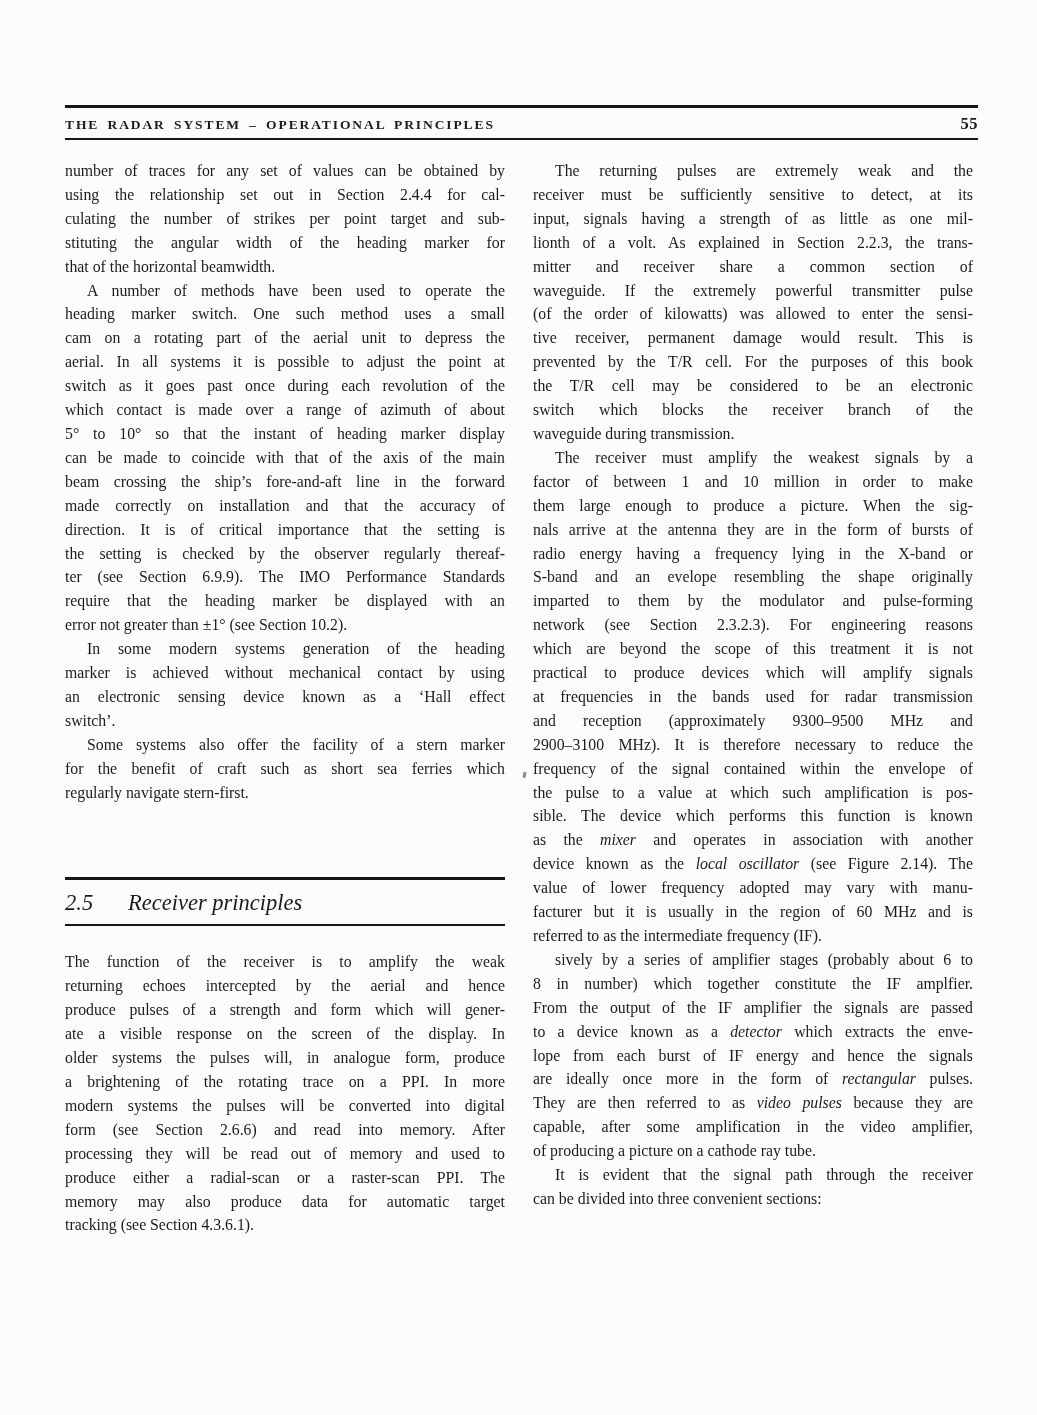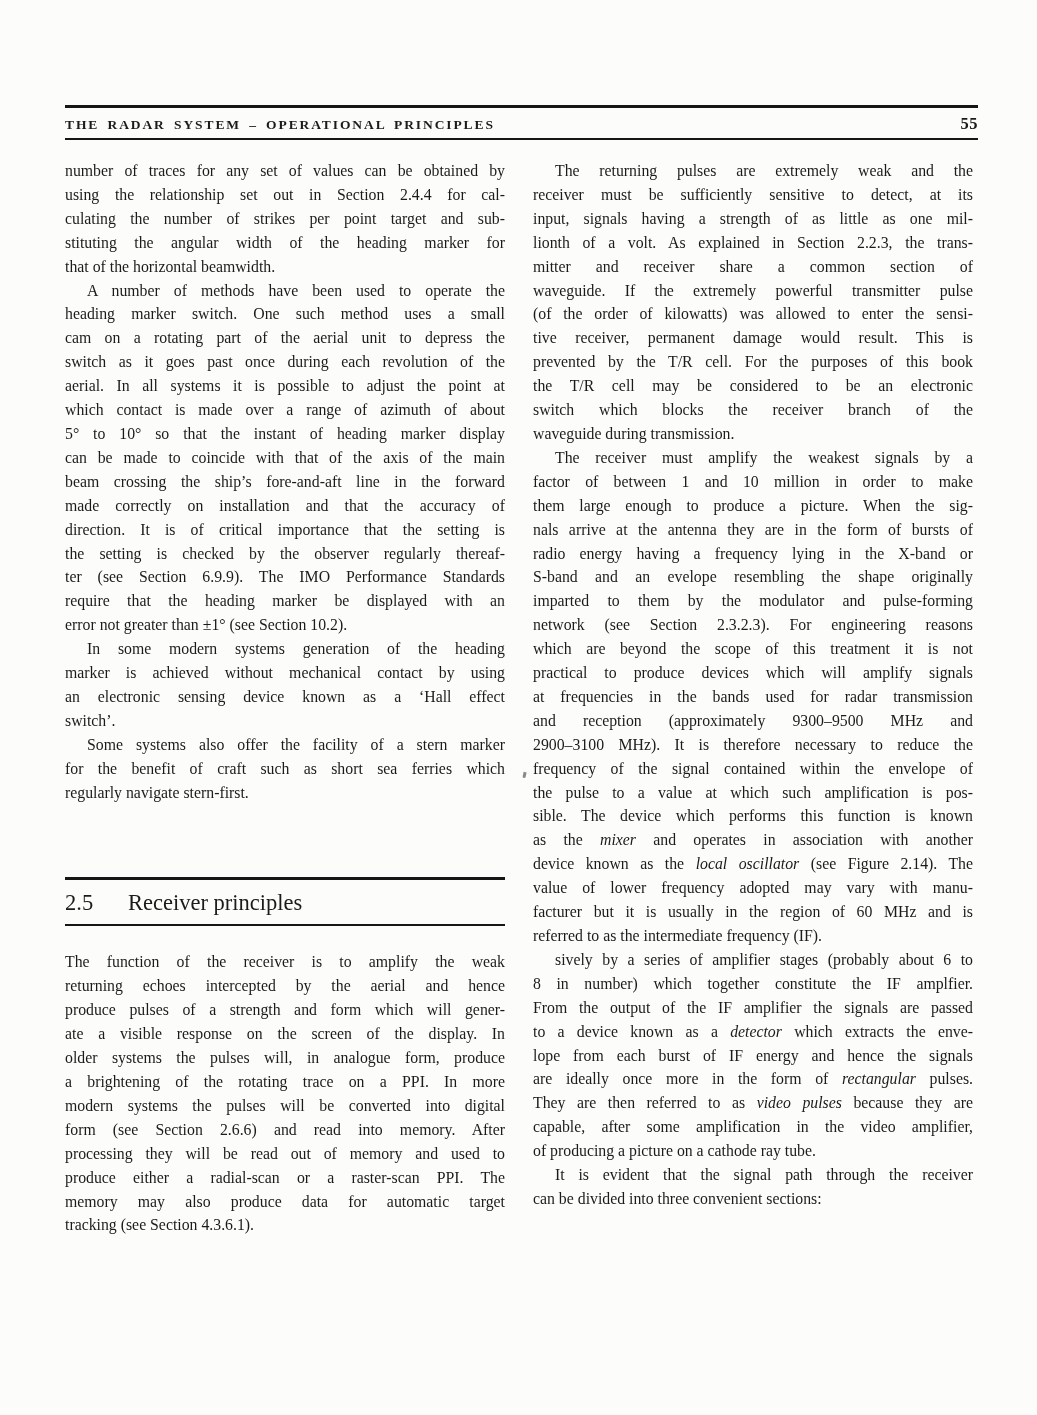--- a/index.html
+++ b/index.html
@@ -28,21 +28,21 @@
   .para { margin:0; }
   .line { text-align:justify; text-align-last:justify; }
   .line.last { text-align-last:left; }
   .para.indent > .line:first-child { text-indent:22px; }
   .line i { font-style:italic; }
   .heading-block {
     margin:73px 0 24px 0;
     border-top:3px solid #161616; border-bottom:2px solid #161616;
     padding:8px 0 7px 0;
     display:flex; font-size:22.5px; line-height:29px;
-    text-align:right; text-align-last:left;
+    text-align:right; text-align-last:left;font-style:italic;
   }
   .heading-number { width:63px; flex:0 0 63px; }
   .heading-title { flex:1; }
   .artifact {
     position:absolute; left:523px; top:772px; width:3px; height:6px;
     background:#8a8a8a; border-radius:0 0 3px 3px; transform:rotate(12deg);
   }
 </style>
 </head>
 <body>
@@ -57,22 +57,22 @@
         <div class="line">number of traces for any set of values can be obtained by</div>
         <div class="line">using the relationship set out in Section 2.4.4 for cal-</div>
         <div class="line">culating the number of strikes per point target and sub-</div>
         <div class="line">stituting the angular width of the heading marker for</div>
         <div class="line last">that of the horizontal beamwidth.</div>
       </div>
       <div class="para indent">
         <div class="line">A number of methods have been used to operate the</div>
         <div class="line">heading marker switch. One such method uses a small</div>
         <div class="line">cam on a rotating part of the aerial unit to depress the</div>
+        <div class="line">aerial. In all systems it is possible to adjust the point at</div>
         <div class="line">switch as it goes past once during each revolution of the</div>
-        <div class="line">aerial. In all systems it is possible to adjust the point at</div>
         <div class="line">which contact is made over a range of azimuth of about</div>
         <div class="line">5° to 10° so that the instant of heading marker display</div>
         <div class="line">can be made to coincide with that of the axis of the main</div>
         <div class="line">beam crossing the ship’s fore-and-aft line in the forward</div>
         <div class="line">made correctly on installation and that the accuracy of</div>
         <div class="line">direction. It is of critical importance that the setting is</div>
         <div class="line">the setting is checked by the observer regularly thereaf-</div>
         <div class="line">ter (see Section 6.9.9). The IMO Performance Standards</div>
         <div class="line">require that the heading marker be displayed with an</div>
         <div class="line last">error not greater than ±1° (see Section 10.2).</div>

